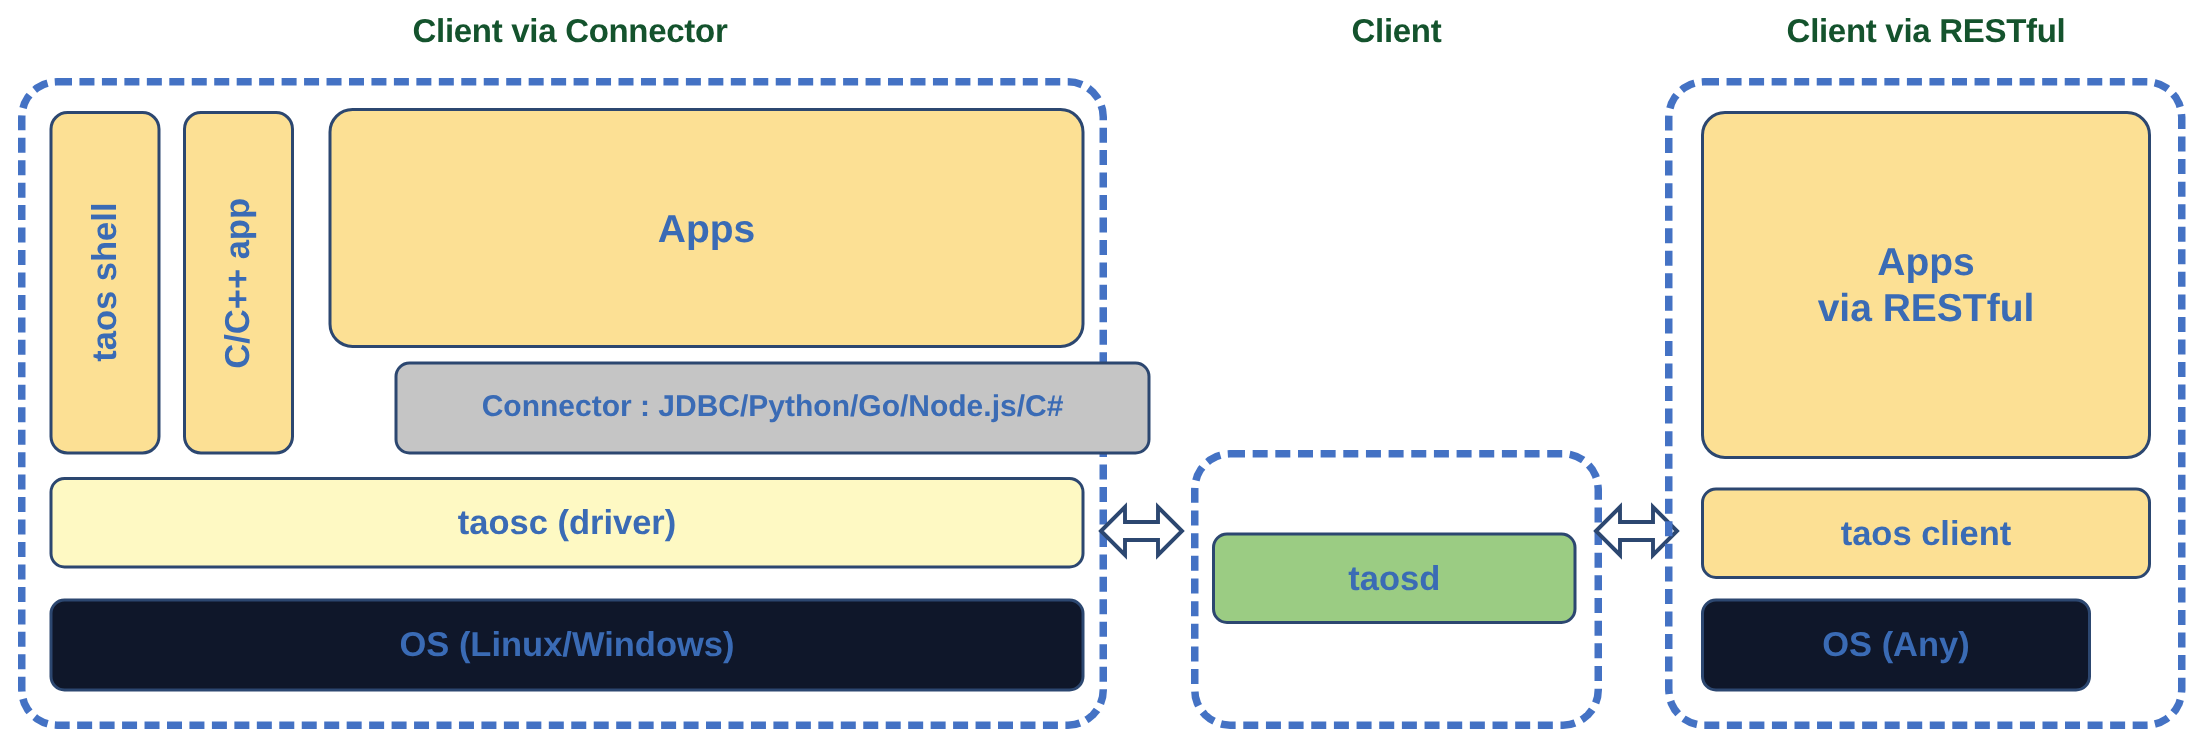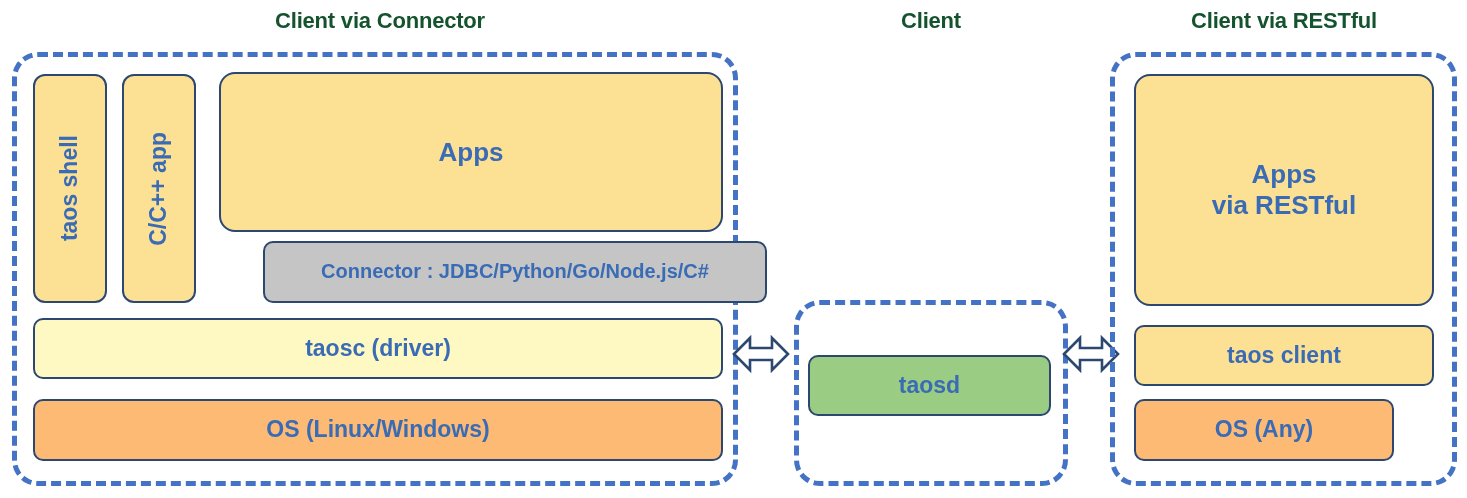--- a/index.html
+++ b/index.html
@@ -47,21 +47,21 @@
     align-items:center;
     justify-content:center;
     color:#3A6BB5;
     font-weight:bold;
     text-align:center;
     line-height:1.18;
   }
   .box.yellow{background:#FCE094;}
   .box.orange{background:#fef9c3;}
   .box.gray  {background:#C5C5C5;}
-  .box.blue  {background:#fdba74;}
+  .box.blue  {background:#0f172a;}
   .box.green {background:#9BCC83;}
 
   .box.vertical{
     border-radius:12px;
   }
   .box.vertical .vtext{
     writing-mode:vertical-rl;
     transform:rotate(180deg);
     white-space:nowrap;
   }

